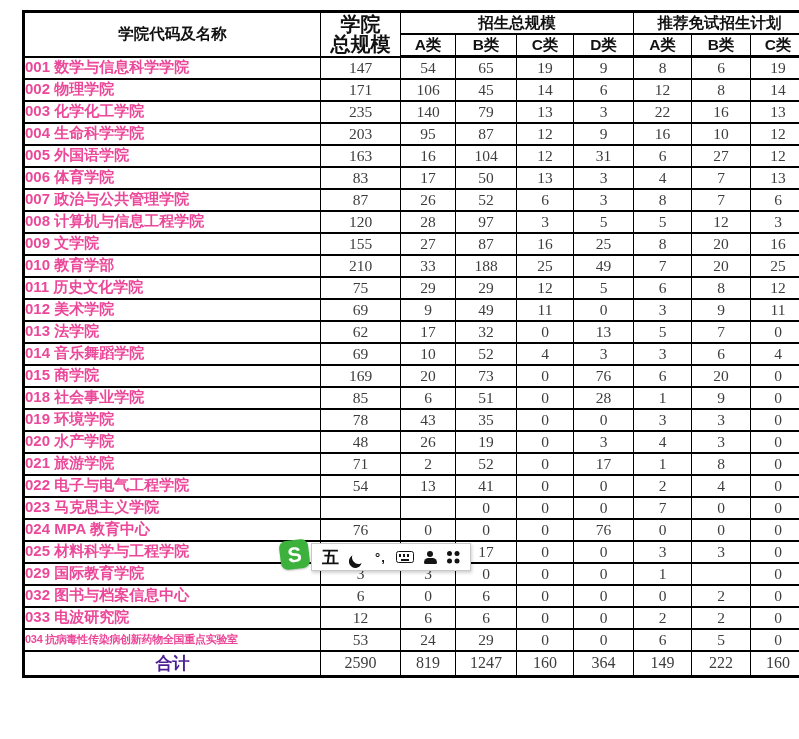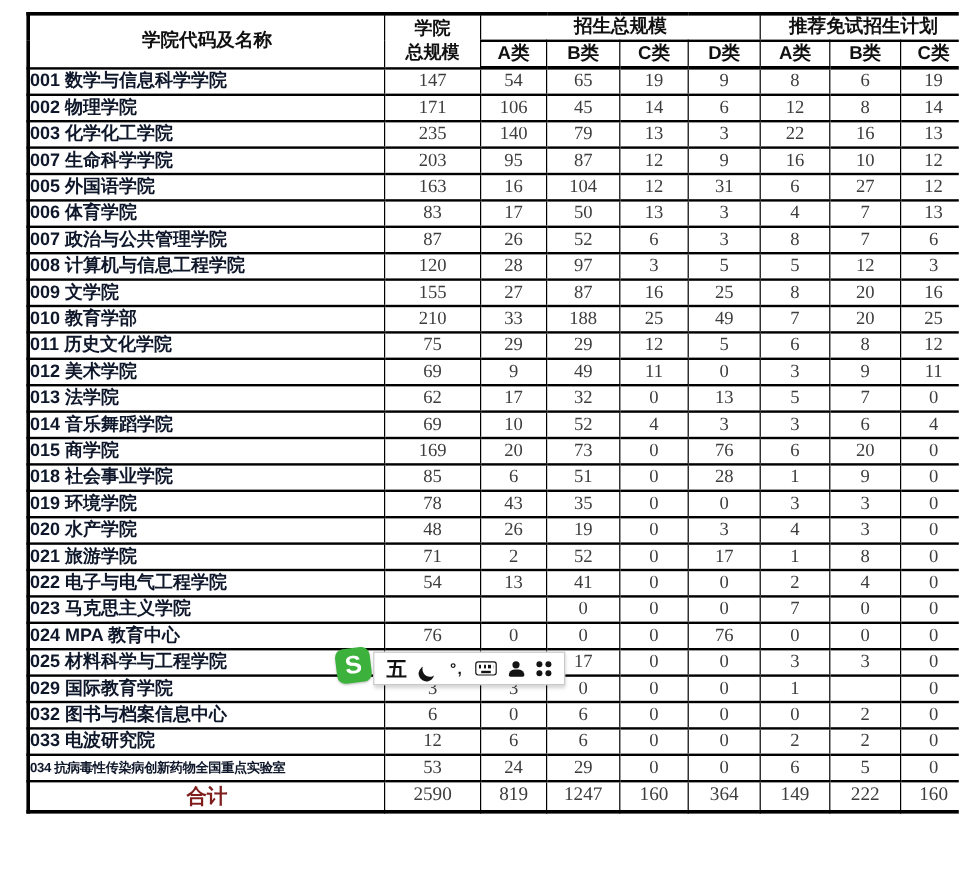--- a/index.html
+++ b/index.html
@@ -18,36 +18,36 @@
     border:1.5px solid #000;
     border-top-width:2px;border-bottom-width:2px;
     padding:0;overflow:hidden;white-space:nowrap;
     box-sizing:border-box;
   }
   thead th{
     height:21px;line-height:20px;text-align:center;
     font-weight:700;font-size:15.5px;color:#111;
   }
   thead tr:last-child th{border-bottom-width:3px;}
-  th.two-line{line-height:1.15;font-size:15px;}
+  th.two-line{line-height:1.15;font-size:20px;}
   th.two-line div{height:20px;line-height:20px;}
   tbody td{height:22px;}
   td.name-cell{
     text-align:left;padding-left:6px;
-    font-weight:700;font-size:15px;color:#0f172a;
+    font-weight:700;font-size:15px;color:#ec4899;
   }
   td.name-cell.tight{font-size:11px;letter-spacing:-0.3px;}
   td.num-cell{
     text-align:center;
     font-family:"Liberation Serif","DejaVu Serif",serif;
     font-size:15.5px;color:#3d3d3d;
   }
   tfoot td{height:26px;}
   tfoot td.total-label{
-    text-align:center;font-weight:700;font-size:17px;color:#7f1d1d;
+    text-align:center;font-weight:700;font-size:17px;color:#4c1d95;
   }
   tfoot td.num-cell{font-size:16px;}
 
   
   .ime-popup{
     position:absolute;left:280px;top:540px;z-index:10;
     display:flex;align-items:flex-start;
   }
   .ime-logo{
     width:29px;height:29px;border-radius:7px;background:#3cb23c;
@@ -158,21 +158,21 @@
         <td class="num-cell">235</td>
         <td class="num-cell">140</td>
         <td class="num-cell">79</td>
         <td class="num-cell">13</td>
         <td class="num-cell">3</td>
         <td class="num-cell">22</td>
         <td class="num-cell">16</td>
         <td class="num-cell">13</td>
       </tr>
       <tr>
-        <td class="name-cell">007 生命科学学院</td>
+        <td class="name-cell">004 生命科学学院</td>
         <td class="num-cell">203</td>
         <td class="num-cell">95</td>
         <td class="num-cell">87</td>
         <td class="num-cell">12</td>
         <td class="num-cell">9</td>
         <td class="num-cell">16</td>
         <td class="num-cell">10</td>
         <td class="num-cell">12</td>
       </tr>
       <tr>

